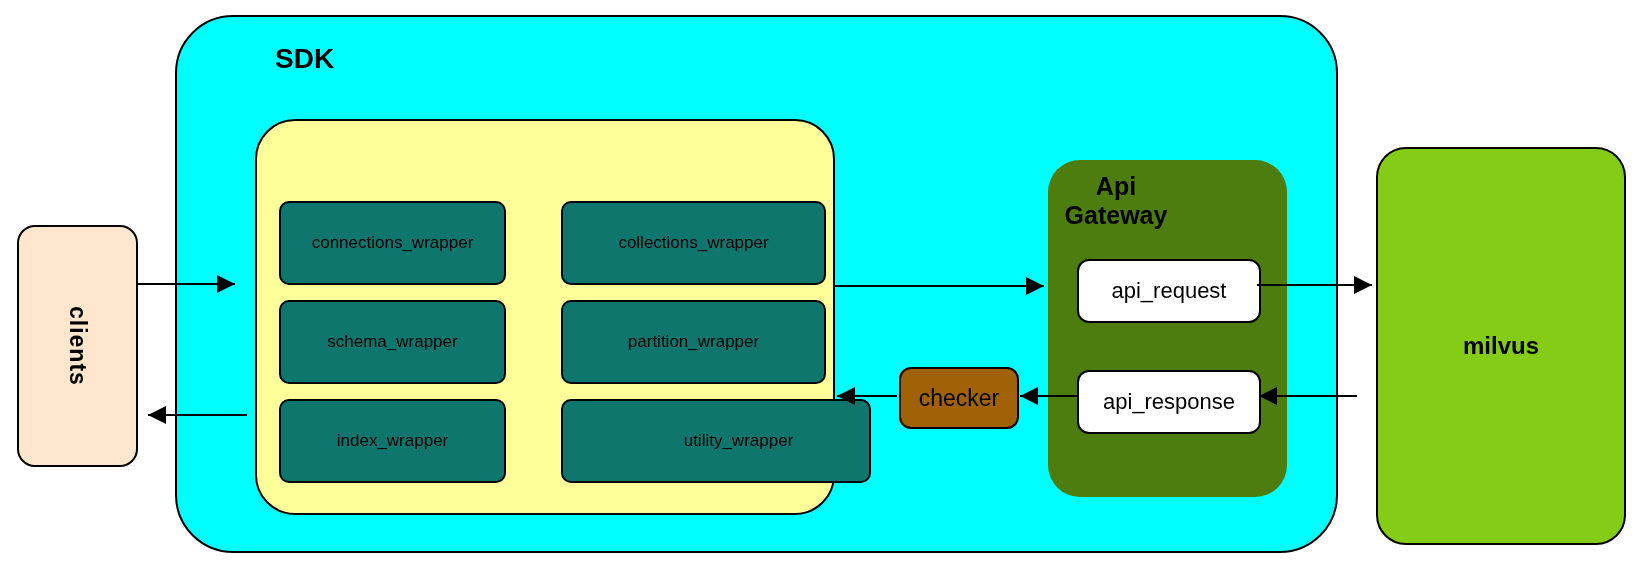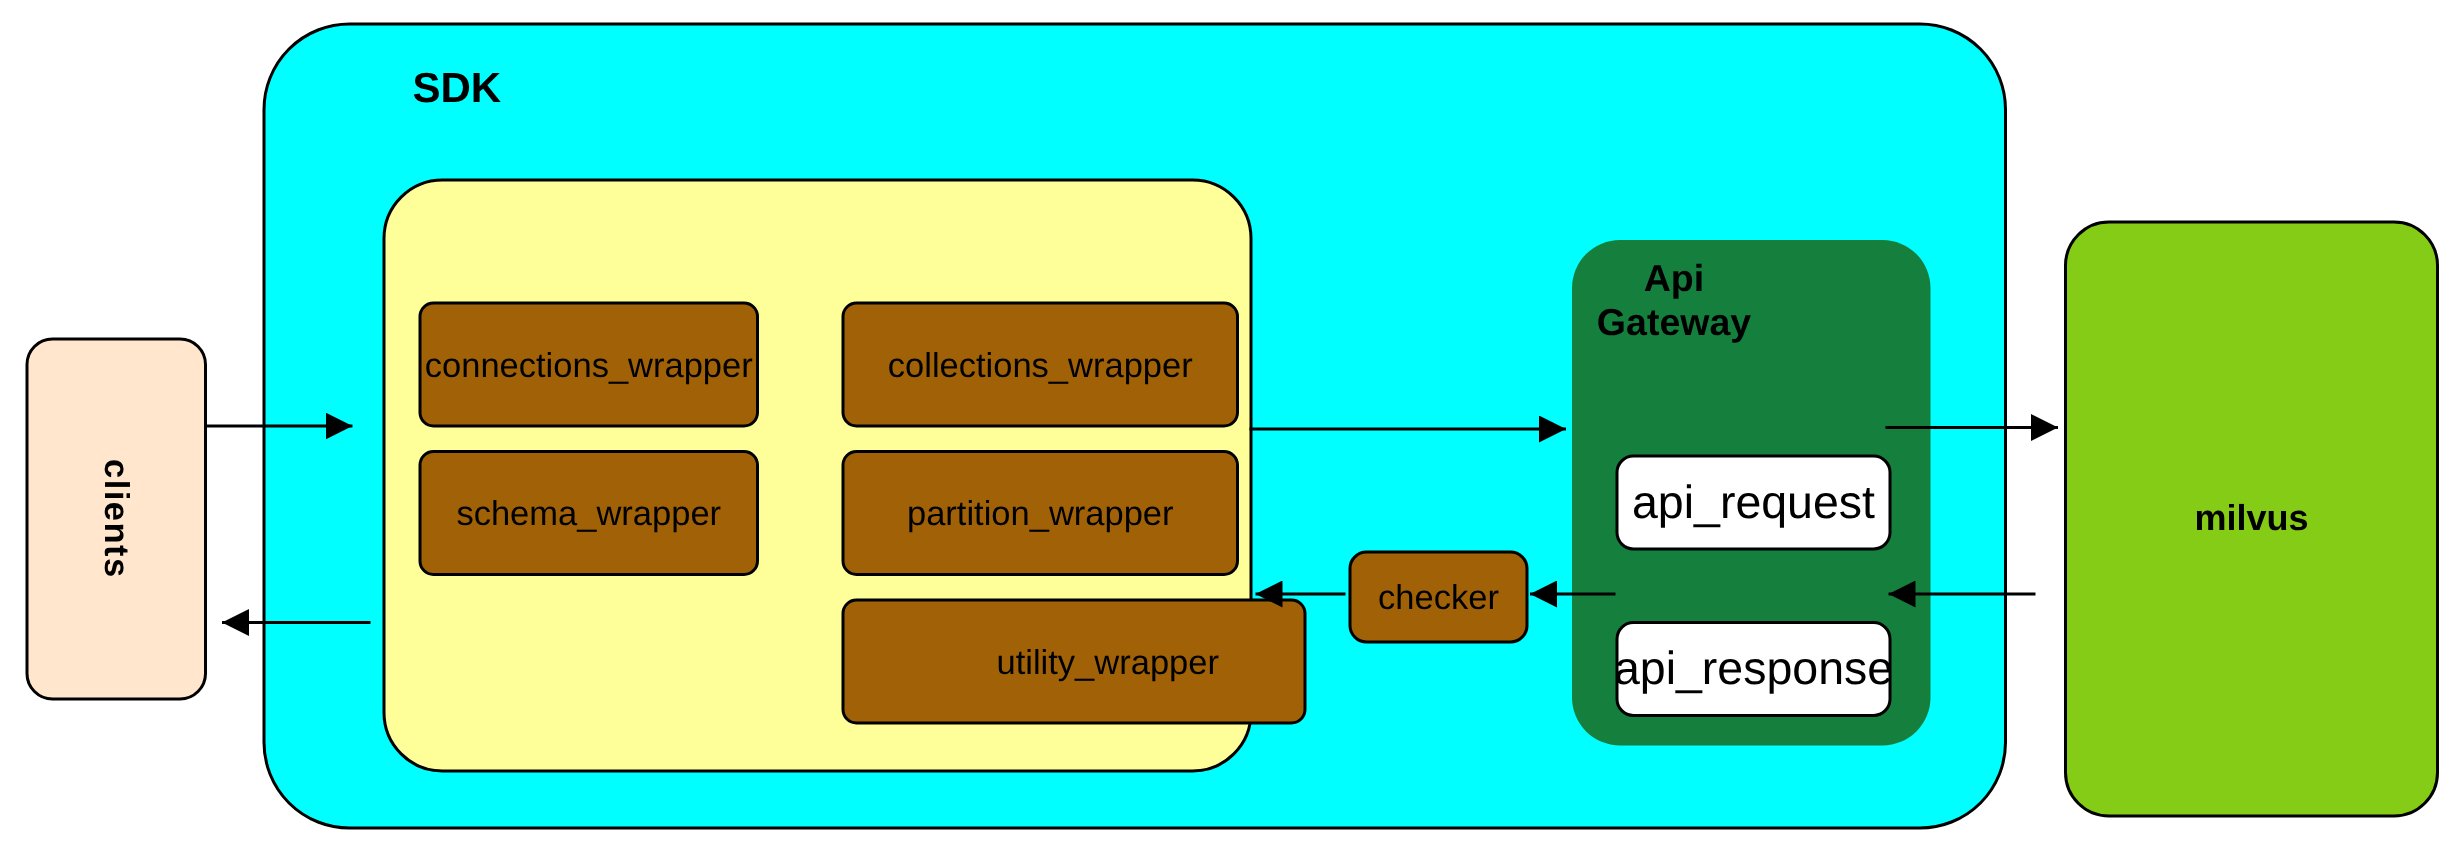--- a/index.html
+++ b/index.html
@@ -16,43 +16,43 @@
   .sdk{left:175px;top:15px;width:1163px;height:538px;background:#00FFFF;
     border:2px solid #000;border-radius:58px;}
   .sdk-label{position:absolute;left:54px;top:26px;font-weight:bold;font-size:28px;margin-left:44px;}
 
   
   .wrapper{left:78px;top:102px;width:580px;height:396px;background:#FFFF99;
     border:2px solid #000;border-radius:40px;}
   .wrapper-label{position:absolute;left:0;top:8px;width:130px;text-align:center;
     font-weight:bold;font-size:25px;line-height:1.16;}
 
-  .module{position:absolute;height:80px;background:#a16207;border:2px solid #000;
+  .module{position:absolute;height:80px;background:#0f766e;border:2px solid #000;
     border-radius:10px;display:flex;align-items:center;justify-content:center;
-    font-size:23px;white-space:nowrap;}
+    font-size:17px;white-space:nowrap;}
   .m0{left:22px; top:80px; width:223px;}
   .m1{left:304px;top:80px; width:261px;text-align:right;}
   .m2{left:22px; top:179px;width:223px;}
   .m3{left:304px;top:179px;width:261px;}
   .m4{left:22px; top:278px;width:223px;}
   .m5{left:304px;top:278px;width:261px;padding-left:45px;}
 
   
   .checker{left:722px;top:350px;width:120px;height:62px;background:#a16207;
     border:2px solid #000;border-radius:12px;display:flex;align-items:center;justify-content:center;
     font-size:23px;}
 
   
-  .gateway{left:871px;top:143px;width:239px;height:337px;background:#15803d;
+  .gateway{left:871px;top:143px;width:239px;height:337px;background:#4d7c0f;
     border:none;border-radius:32px;}
   .gateway-label{position:absolute;left:0;top:12px;width:136px;text-align:center;
     font-weight:bold;font-size:25px;line-height:1.16;}
   .gw-node{position:absolute;left:29px;width:180px;height:60px;background:#FFFFFF;
     border:2px solid #000;border-radius:12px;display:flex;align-items:center;justify-content:center;
-    font-size:31px;margin-top:44px;}
+    font-size:22px;}
   .gw-request{top:99px;}
   .gw-response{top:210px;}
 
   
   .milvus{left:1376px;top:147px;width:250px;height:398px;background:#84cc16;
     border:2px solid #000;border-radius:30px;display:flex;align-items:center;justify-content:center;
     font-weight:bold;font-size:24px;}
 
   
   .edges{position:absolute;left:0;top:0;width:1634px;height:574px;pointer-events:none;z-index:5;}
@@ -68,20 +68,21 @@
   </div>
 
   <div class="box sdk">
     <div class="sdk-label">SDK</div>
 
     <div class="box wrapper">
       <div class="module m0">connections_wrapper</div>
       <div class="module m1">collections_wrapper</div>
       <div class="module m2">schema_wrapper</div>
       <div class="module m3">partition_wrapper</div>
+      <div class="module m4">index_wrapper</div>
       <div class="module m5">utility_wrapper</div>
     </div>
 
     <div class="box checker">checker</div>
 
     <div class="box gateway">
       <div class="gateway-label">Api Gateway</div>
       <div class="gw-node gw-request">api_request</div>
       <div class="gw-node gw-response">api_response</div>
     </div>

